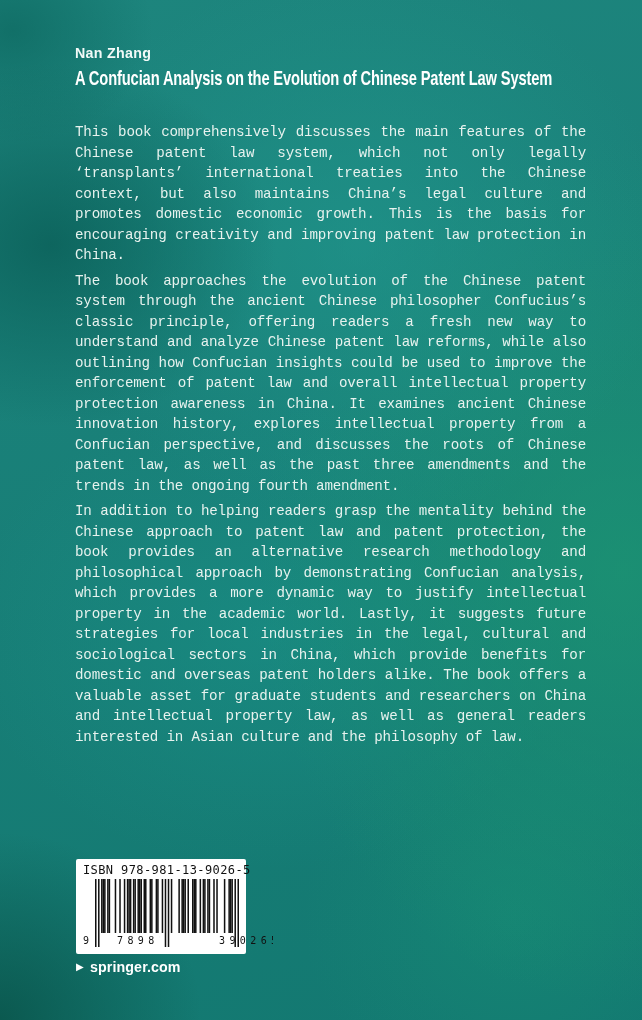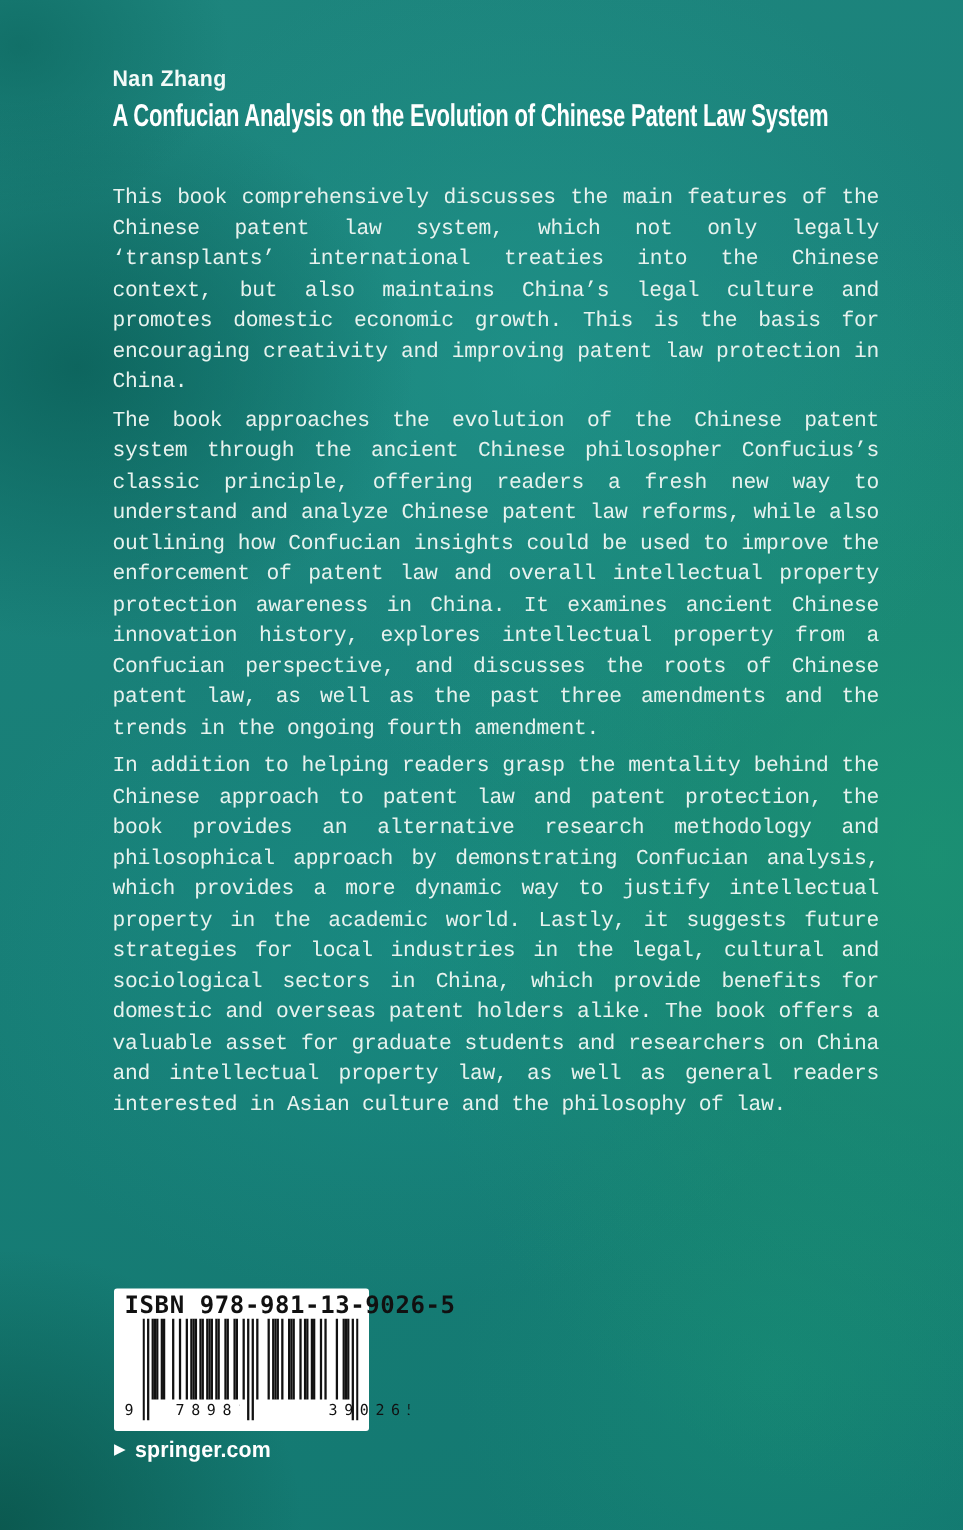--- a/index.html
+++ b/index.html
@@ -41,24 +41,23 @@
   }
   .description .para { margin: 0 0 5px 0; }
   .isbn-box {
     position: absolute; left: 76px; top: 859px;
     width: 170px; height: 95px;
     background: #ffffff; border-radius: 2px;
     box-sizing: border-box; padding: 4px 7px 6px 7px;
   }
   .isbn-label {
     font-family: "DejaVu Sans Mono", monospace;
-    font-size: 16px; color: #111111; text-align: center;
+    font-size: 12px; color: #111111; text-align: center;
     letter-spacing: 0.4px; height: 14px; line-height: 14px;
     white-space: nowrap;
-    font-weight: bold;
   }
   .barcode { position: relative; margin-top: 2px; height: 68px; }
   .barcode svg { position: absolute; left: 12px; top: 0; width: 144px; height: 68px; display: block; }
   .bc-digit-left {
     position: absolute; left: 0; bottom: 0;
     font-family: "DejaVu Sans Mono", monospace; font-size: 10px; color: #111111;
     line-height: 12px;
   }
   .bc-group {
     position: absolute; bottom: 0; height: 12px; line-height: 12px;

